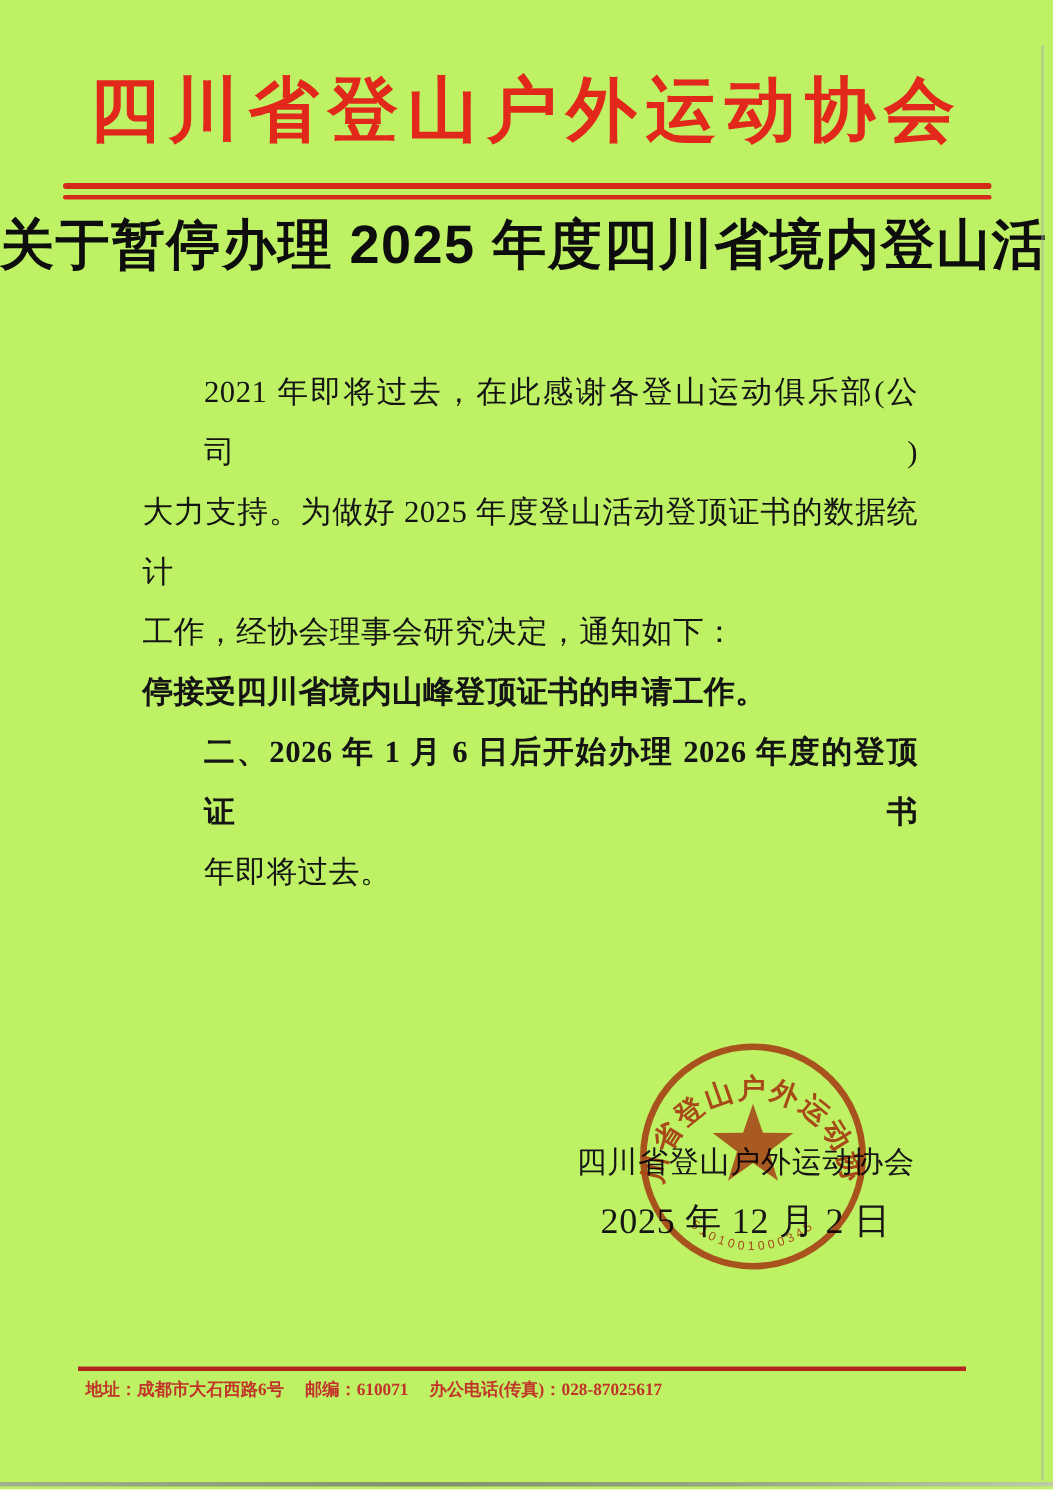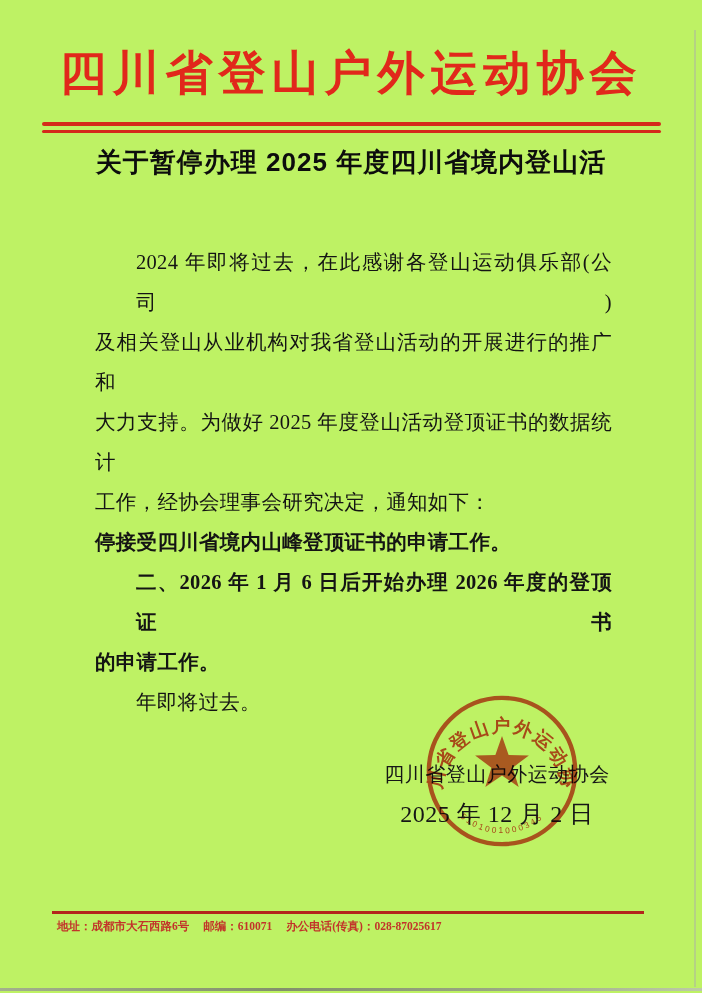--- a/index.html
+++ b/index.html
@@ -21,24 +21,24 @@
     letter-spacing:6px;
     color:#e1281b;
     white-space:nowrap;
   }
   .rule{position:absolute;top:122px;left:42px;width:619px;}
   .rule-a{height:4px;background:#d42a1a;border-radius:2px;}
   .rule-b{height:3px;background:#d42a1a;margin-top:4px;border-radius:2px;}
   
   .doc-title{
     position:absolute;top:142px;left:0;right:0;
-    text-align:center;
+    text-align:left;
     font-family:"Liberation Sans", sans-serif;
     font-weight:bold;
-    font-size:26px;
+    font-size:36px;
     line-height:41px;
     letter-spacing:1px;
     color:#0d0d0d;
   }
   
   .body{
     position:absolute;top:242px;left:95px;width:517px;
     font-size:20.5px;
     line-height:40px;
     letter-spacing:0.3px;
@@ -99,27 +99,25 @@
   <div class="rule">
     <div class="rule-a"></div>
     <div class="rule-b"></div>
   </div>
 
   <div class="doc-title">
     <div>关于暂停办理 2025 年度四川省境内登山活</div>
   </div>
 
   <div class="body">
-    <div class="bline indent fill">2024 年即将过去，在此感谢各登山运动俱乐部(公司)</div>
-    <div class="bline fill">及相关登山从业机构对我省登山活动的开展进行的推广和</div>
+    <div class="bline indent fill">2021 年即将过去，在此感谢各登山运动俱乐部(公司)</div>
     <div class="bline fill">大力支持。为做好 2025 年度登山活动登顶证书的数据统计</div>
     <div class="bline">工作，经协会理事会研究决定，通知如下：</div>
     <div class="bline bold">停接受四川省境内山峰登顶证书的申请工作。</div>
     <div class="bline indent fill bold">二、2026 年 1 月 6 日后开始办理 2026 年度的登顶证书</div>
-    <div class="bline bold">的申请工作。</div>
     <div class="bline indent">年即将过去。</div>
   </div>
 
   <div class="sign-org">四川省登山户外运动协会</div>
   <div class="sign-date">2025 年 12 月 2 日</div>
 
   <svg class="seal" viewBox="0 0 160 160" xmlns="http://www.w3.org/2000/svg">
     <defs>
       <path id="sealTextArc" d="M 18,102 a 62,62 0 1 1 124,0" fill="none"></path>
       <path id="sealCodeArc" d="M 16,80 a 64,64 0 0 0 128,0" fill="none"></path>

